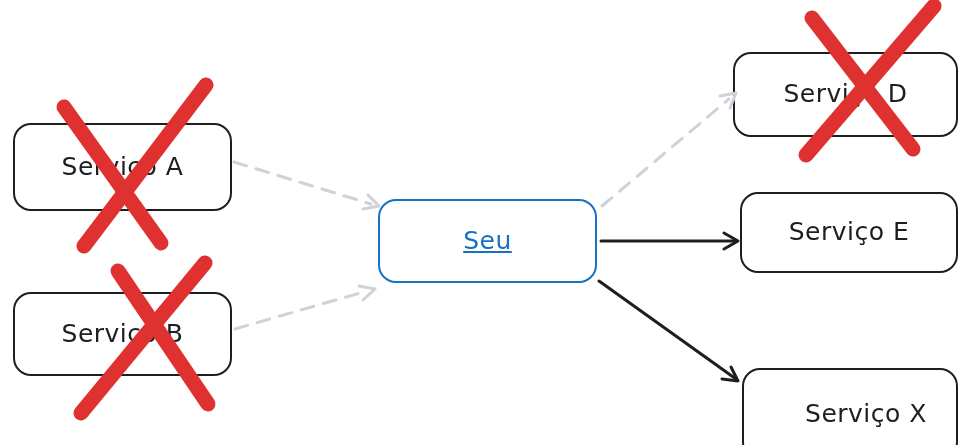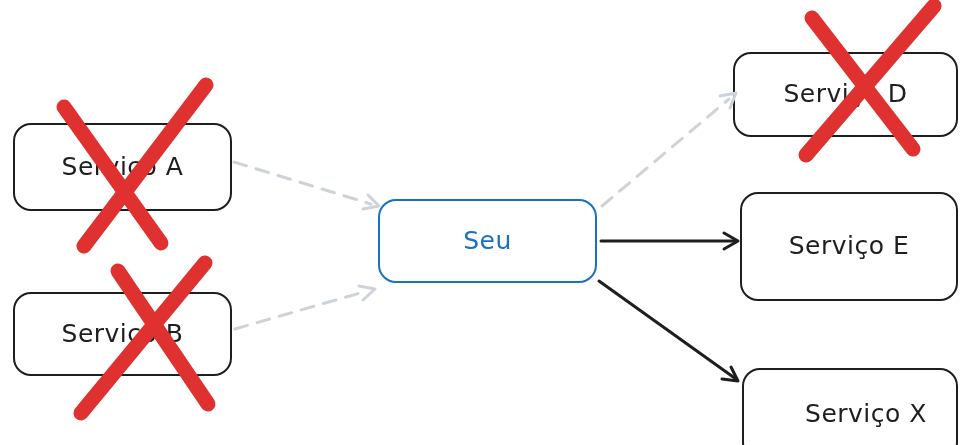--- a/index.html
+++ b/index.html
@@ -30,26 +30,27 @@
     justify-content: center;
     color: var(--ink);
     font-size: 25px;
     letter-spacing: 0.5px;
     background: transparent;
     line-height: 1.3;
   }
   .node--accent {
     border-color: var(--accent);
     color: var(--accent);
+    text-decoration: underline;
   }
   #node-a      { left: 13px;  top: 123px; width: 219px; height: 88px; }
   #node-b      { left: 13px;  top: 292px; width: 219px; height: 84px; }
   #node-center { left: 378px; top: 199px; width: 219px; height: 84px; }
   #node-d      { left: 733px; top: 52px;  width: 225px; height: 85px; }
-  #node-e      { left: 740px; top: 192px; width: 218px; height: 109px; }
+  #node-e      { left: 740px; top: 192px; width: 218px; height: 81px; }
   #node-x      { left: 742px; top: 368px; width: 216px; height: 92px; padding-left: 32px; }
 
   svg.overlay {
     position: absolute;
     left: 0; top: 0;
     width: 974px; height: 445px;
     z-index: 2;
     pointer-events: none;
   }
   .edge-dashed {

